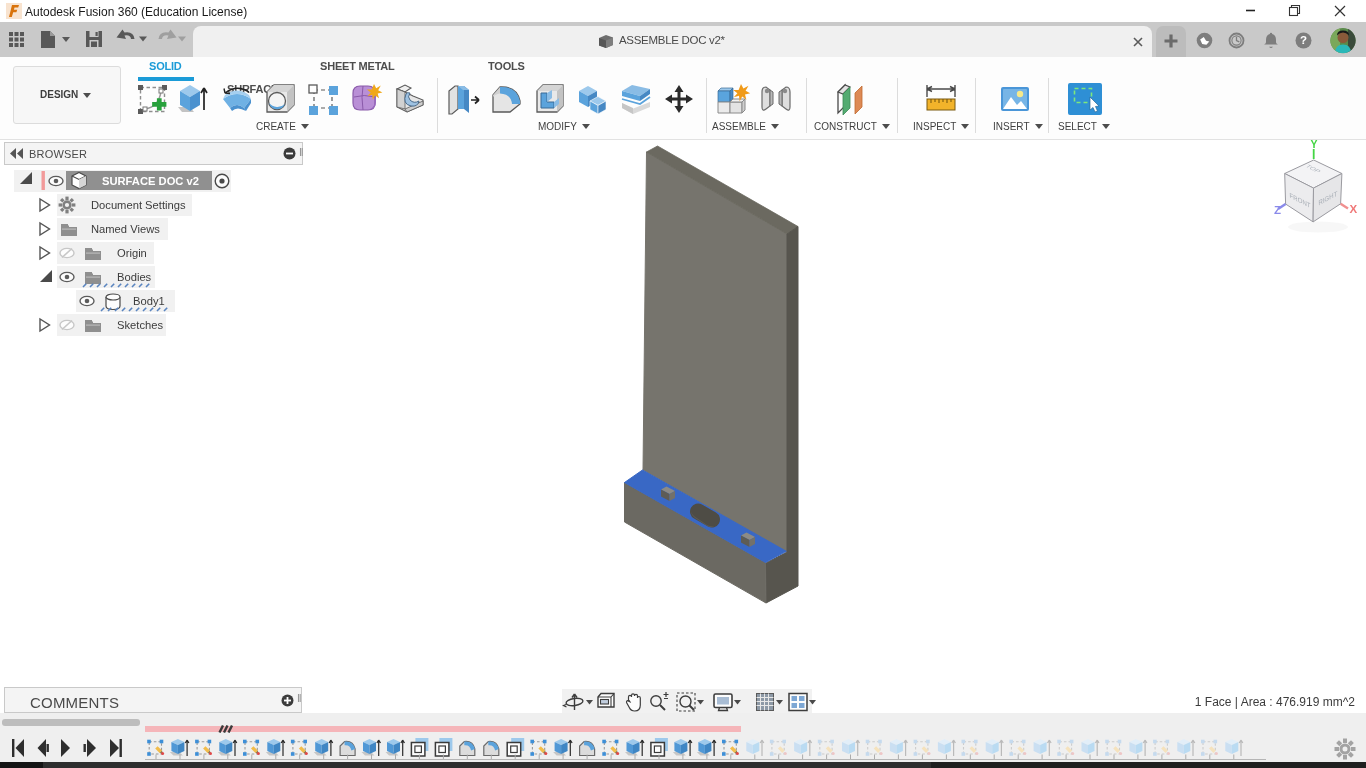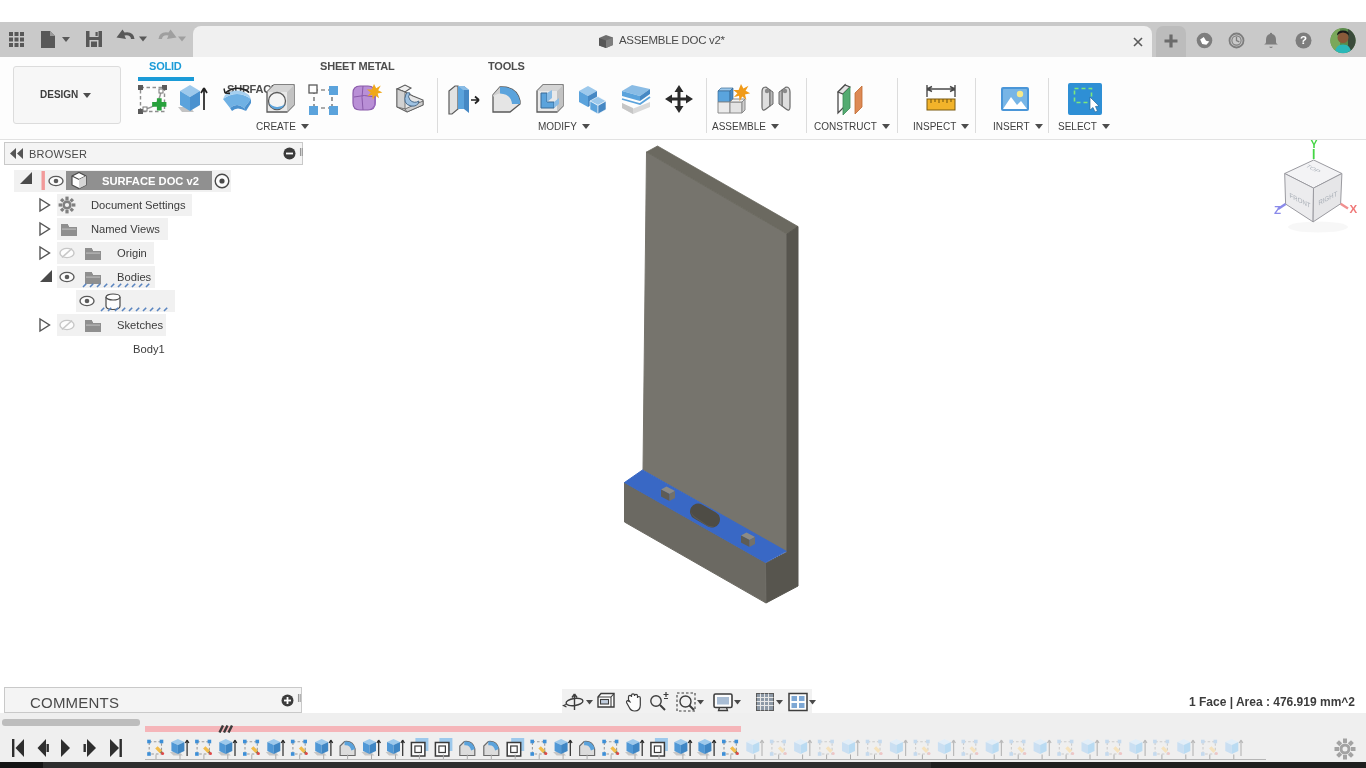--- a/index.html
+++ b/index.html
@@ -23,34 +23,48 @@
 .caret { display:inline-block; width:0; height:0; border-left:4px solid transparent; border-right:4px solid transparent; border-top:5px solid #4d4d4d; vertical-align:middle; margin-left:5px; }
 
 #canvas { position:absolute; left:0; top:140px; width:1366px; height:628px; background:#ffffff; }
 
 #browserhdr { position:absolute; left:4px; top:142px; width:299px; height:23px; background:#f4f4f4; border:1px solid #c9c9c9; }
 .trow { position:absolute; height:22px; background:#f1f1f1; }
 .tlabel { position:absolute; font-size:11.2px; color:#3c3c3c; top:4px; white-space:nowrap; }
 
 #comments { position:absolute; left:4px; top:687px; width:298px; height:26px; background:#f4f4f4; border:1px solid #c9c9c9; }
 #navstrip { position:absolute; left:562px; top:689px; width:250px; height:25px; background:#f1f1f1; }
-#status { position:absolute; right:11px; top:695px; font-size:12px; font-weight:bold; color:#3c3c3c; }
+#status { position:absolute; right:11px; top:695px; font-size:12px; font-weight:normal; color:#3c3c3c; }
 
 #timeline { position:absolute; left:0; top:713px; width:1366px; height:49px; background:#efefef; }
 #tlscroll { position:absolute; left:2px; top:719px; width:138px; height:7px; background:#bdbdbd; border-radius:3px; }
 #pinkband { position:absolute; left:145px; top:726px; width:596px; height:6px; background:#f5b5b9; }
 #tlruler { position:absolute; left:145px; top:759px; width:1121px; height:1px; background:#b5b5b5; }
 #bottombar { position:absolute; left:0; top:762px; width:1366px; height:6px; background:#2e2e2e; }
 #bottombar .dk1 { position:absolute; left:0; top:0; width:43px; height:6px; background:#141414; }
 #bottombar .dk2 { position:absolute; left:931px; top:0; width:435px; height:6px; background:#1f1f1f; }
 </style>
 </head>
 <body>
 <div id="app">
 
+  <div id="titlebar">
+    <svg class="abs" style="left:6px;top:3px" width="16" height="16" viewBox="0 0 16 16">
+      <rect x="0" y="0" width="16" height="16" fill="#f8e3cf"></rect>
+      <path d="M3 14 L6 2 L13 2 L12.2 4.5 L8.5 4.5 L7.9 6.8 L11.2 6.8 L10.4 9.3 L7.2 9.3 L5.8 14 Z" fill="#d9730b"></path>
+    </svg>
+    <div id="titletext">Autodesk Fusion 360 (Education License)</div>
+
+    <svg class="abs" style="left:1236px;top:0" width="130" height="22" viewBox="0 0 130 22">
+      <line x1="10" y1="10.5" x2="19" y2="10.5" stroke="#222" stroke-width="1.6"></line>
+      <rect x="53.5" y="7.5" width="8" height="8" fill="none" stroke="#333" stroke-width="1.1"></rect>
+      <path d="M55.5 7.5 L55.5 5.5 L63.5 5.5 L63.5 13.5 L61.5 13.5" fill="none" stroke="#333" stroke-width="1.1"></path>
+      <path d="M99 6 L109 16 M109 6 L99 16" stroke="#333" stroke-width="1.2"></path>
+    </svg>
+  </div>
 
   <div id="topbar"></div>
   <div id="doctab"></div>
   <div id="plustab"></div>
   <svg class="abs" style="left:1164px;top:34px" width="14" height="14" viewBox="0 0 14 14">
     <path d="M7 0.5 V13.5 M0.5 7 H13.5" stroke="#6b6b6b" stroke-width="3.2"></path>
   </svg>
 
   <svg class="abs" style="left:0;top:22px" width="193" height="35" viewBox="0 0 193 35">
     <g fill="#585858">
@@ -372,21 +386,21 @@
   <div class="trow" style="left:57px;top:218px;width:111px;"></div>
   <div class="trow" style="left:57px;top:242px;width:97px;"></div>
   <div class="trow" style="left:57px;top:266px;width:98px;"></div>
   <div class="trow" style="left:76px;top:290px;width:99px;"></div>
   <div class="trow" style="left:57px;top:314px;width:109px;"></div>
   <div class="abs tlabel" style="left:102px;top:175px;color:#ffffff;font-weight:bold;font-size:11.2px;">SURFACE DOC v2</div>
   <div class="tlabel" style="left:91px;top:199px;">Document Settings</div>
   <div class="tlabel" style="left:91px;top:223px;">Named Views</div>
   <div class="tlabel" style="left:117px;top:247px;">Origin</div>
   <div class="tlabel" style="left:117px;top:271px;">Bodies</div>
-  <div class="tlabel" style="left:133px;top:295px;margin-top:48px;">Body1</div>
+  <div class="tlabel" style="left:133px;top:295px;">Body1</div>
   <div class="tlabel" style="left:117px;top:319px;">Sketches</div>
   <svg class="abs" style="left:0;top:140px" width="320" height="210" viewBox="0 0 320 210">
 
     <defs>
       <g id="ceye">
         <ellipse cx="0" cy="0" rx="7" ry="4.6" fill="#fdfdfd" stroke="#5c5c5c" stroke-width="1.4"></ellipse>
         <circle cx="0" cy="0" r="2.3" fill="#5c5c5c"></circle>
       </g>
       <g id="heye">
         <ellipse cx="0" cy="0" rx="7" ry="4.6" fill="#fdfdfd" stroke="#c7c7c7" stroke-width="1.4"></ellipse>

